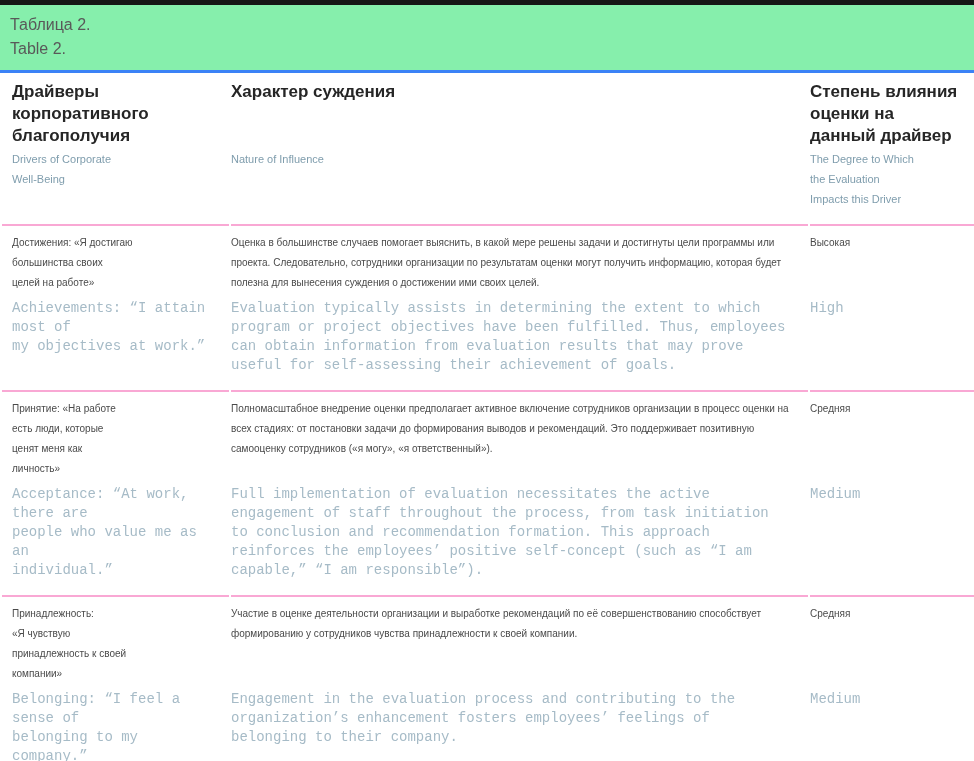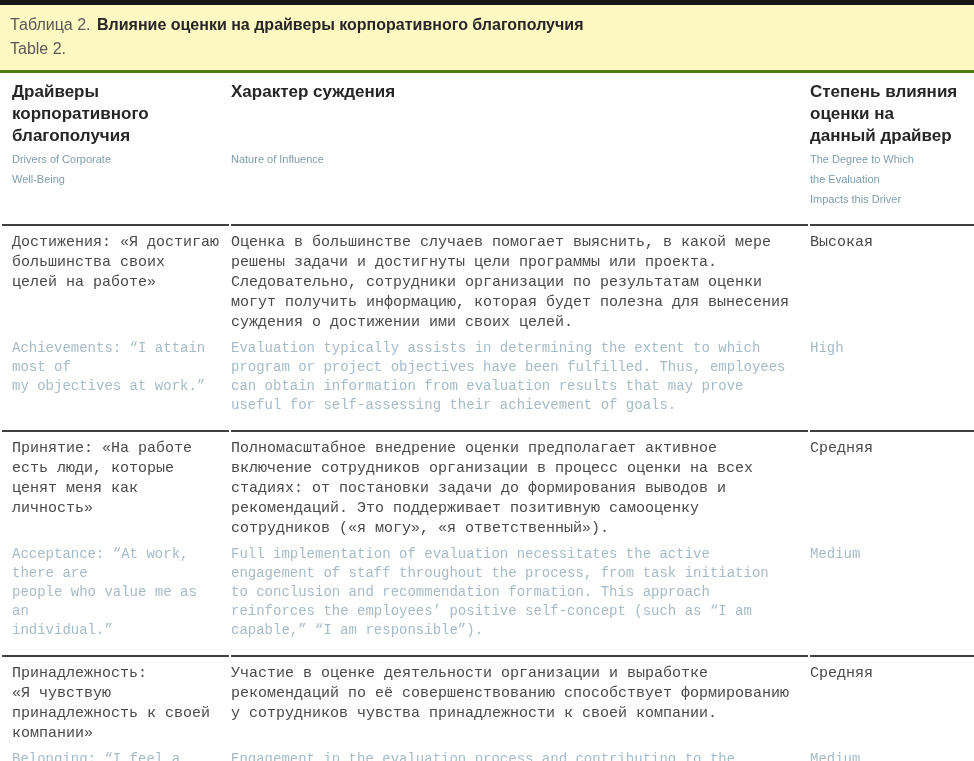--- a/index.html
+++ b/index.html
@@ -9,23 +9,23 @@
     width: 974px;
   }
   .page {
     width: 974px;
     height: 761px;
     overflow: hidden;
     background: #ffffff;
   }
   
   .caption-block {
-    background: #fef9c3;
+    background: #86efac;
     border-top: 5px solid #161616;
-    border-bottom: 3px solid #4d7c0f;
+    border-bottom: 3px solid #3b82f6;
     padding: 8px 10px 9px 10px;
   }
   .caption-line {
     display: flex;
     line-height: 24px;
     font-size: 16px;
   }
   .caption-label {
     flex: 0 0 87px;
     color: #595959;
@@ -64,45 +64,43 @@
     line-height: 22px;
   }
   thead tr.en-row th {
     padding-bottom: 15px;
     font-size: 11px;
     color: #7f9dad;
     line-height: 20px;
   }
   
   tbody tr.ru-row td {
-    border-top: 2px solid #404040;
+    border-top: 2px solid #f9a8d4;
     padding-top: 7px;
     padding-bottom: 6px;
-    font-size: 15px;
+    font-size: 10px;
     color: #4a4a4a;
     line-height: 20px;
-    font-family: Liberation Mono, monospace;
   }
   tbody tr.en-row td {
     padding-bottom: 15px;
     font-size: 14px;
     color: #a6bbc7;
     line-height: 19px;
     font-family: Liberation Mono, monospace;
   }
 </style>
 </head>
 <body>
 
 <div class="page">
 
   <div class="caption-block">
     <div class="caption-line">
       <span class="caption-label">Таблица 2.</span>
-      <span class="caption-title-ru">Влияние оценки на драйверы корпоративного благополучия</span>
     </div>
     <div class="caption-line">
       <span class="caption-label">Table 2.</span>
     </div>
   </div>
 
   <table class="main">
     <colgroup>
       <col style="width:227px">
       <col style="width:577px">

